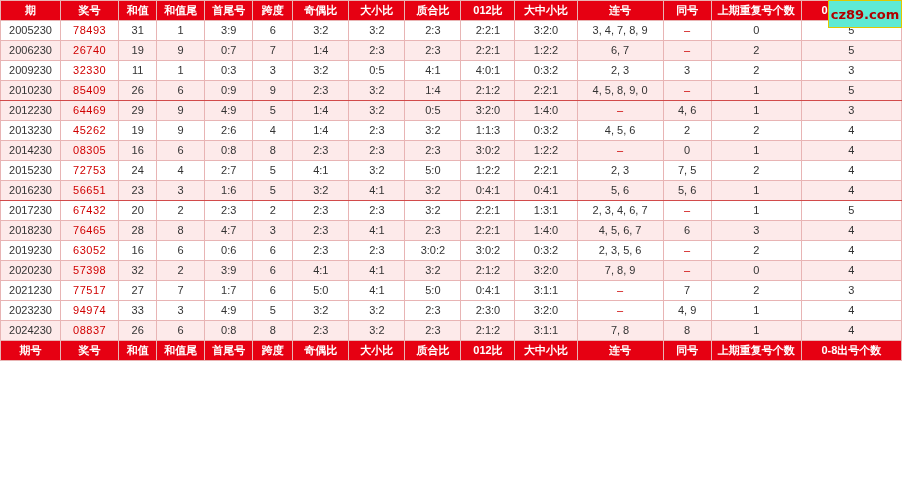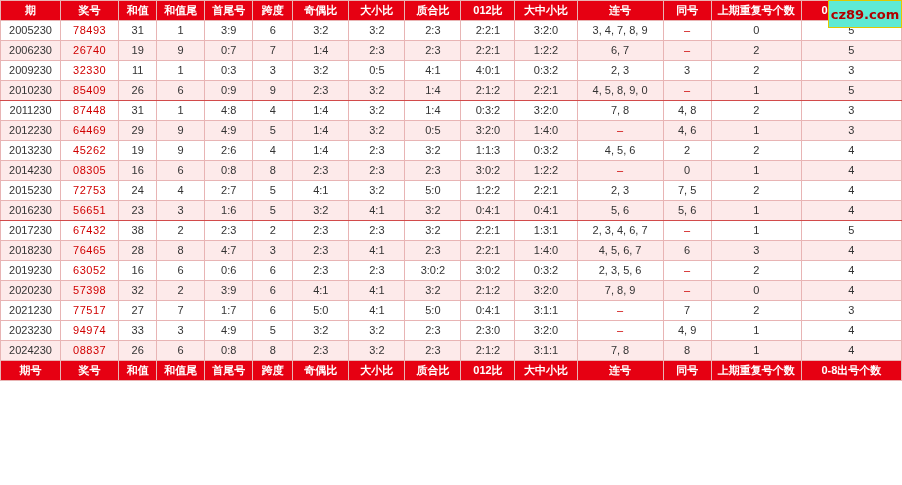--- a/index.html
+++ b/index.html
@@ -213,37 +213,20 @@
           <td class="c-val">2:3</td>
           <td class="c-val">3:2</td>
           <td class="c-val">1:4</td>
           <td class="c-val">2:1:2</td>
           <td class="c-val">2:2:1</td>
           <td class="c-lian">4, 5, 8, 9, 0</td>
           <td class="c-tong dash">–</td>
           <td class="c-val">1</td>
           <td class="c-val">5</td>
         </tr>
-        <tr class="odd">
-          <td class="c-period">2011230</td>
-          <td class="c-num">87448</td>
-          <td class="c-val">31</td>
-          <td class="c-val">1</td>
-          <td class="c-val">4:8</td>
-          <td class="c-val">4</td>
-          <td class="c-val">1:4</td>
-          <td class="c-val">3:2</td>
-          <td class="c-val">1:4</td>
-          <td class="c-val">0:3:2</td>
-          <td class="c-val">3:2:0</td>
-          <td class="c-lian">7, 8</td>
-          <td class="c-tong">4, 8</td>
-          <td class="c-val">2</td>
-          <td class="c-val">3</td>
-        </tr>
         <tr class="even">
           <td class="c-period">2012230</td>
           <td class="c-num">64469</td>
           <td class="c-val">29</td>
           <td class="c-val">9</td>
           <td class="c-val">4:9</td>
           <td class="c-val">5</td>
           <td class="c-val">1:4</td>
           <td class="c-val">3:2</td>
           <td class="c-val">0:5</td>
@@ -318,21 +301,21 @@
           <td class="c-val">0:4:1</td>
           <td class="c-val">0:4:1</td>
           <td class="c-lian">5, 6</td>
           <td class="c-tong">5, 6</td>
           <td class="c-val">1</td>
           <td class="c-val">4</td>
         </tr>
         <tr class="odd">
           <td class="c-period">2017230</td>
           <td class="c-num">67432</td>
-          <td class="c-val">38</td>
+          <td class="c-val">20</td>
           <td class="c-val">2</td>
           <td class="c-val">2:3</td>
           <td class="c-val">2</td>
           <td class="c-val">2:3</td>
           <td class="c-val">2:3</td>
           <td class="c-val">3:2</td>
           <td class="c-val">2:2:1</td>
           <td class="c-val">1:3:1</td>
           <td class="c-lian">2, 3, 4, 6, 7</td>
           <td class="c-tong dash">–</td>

